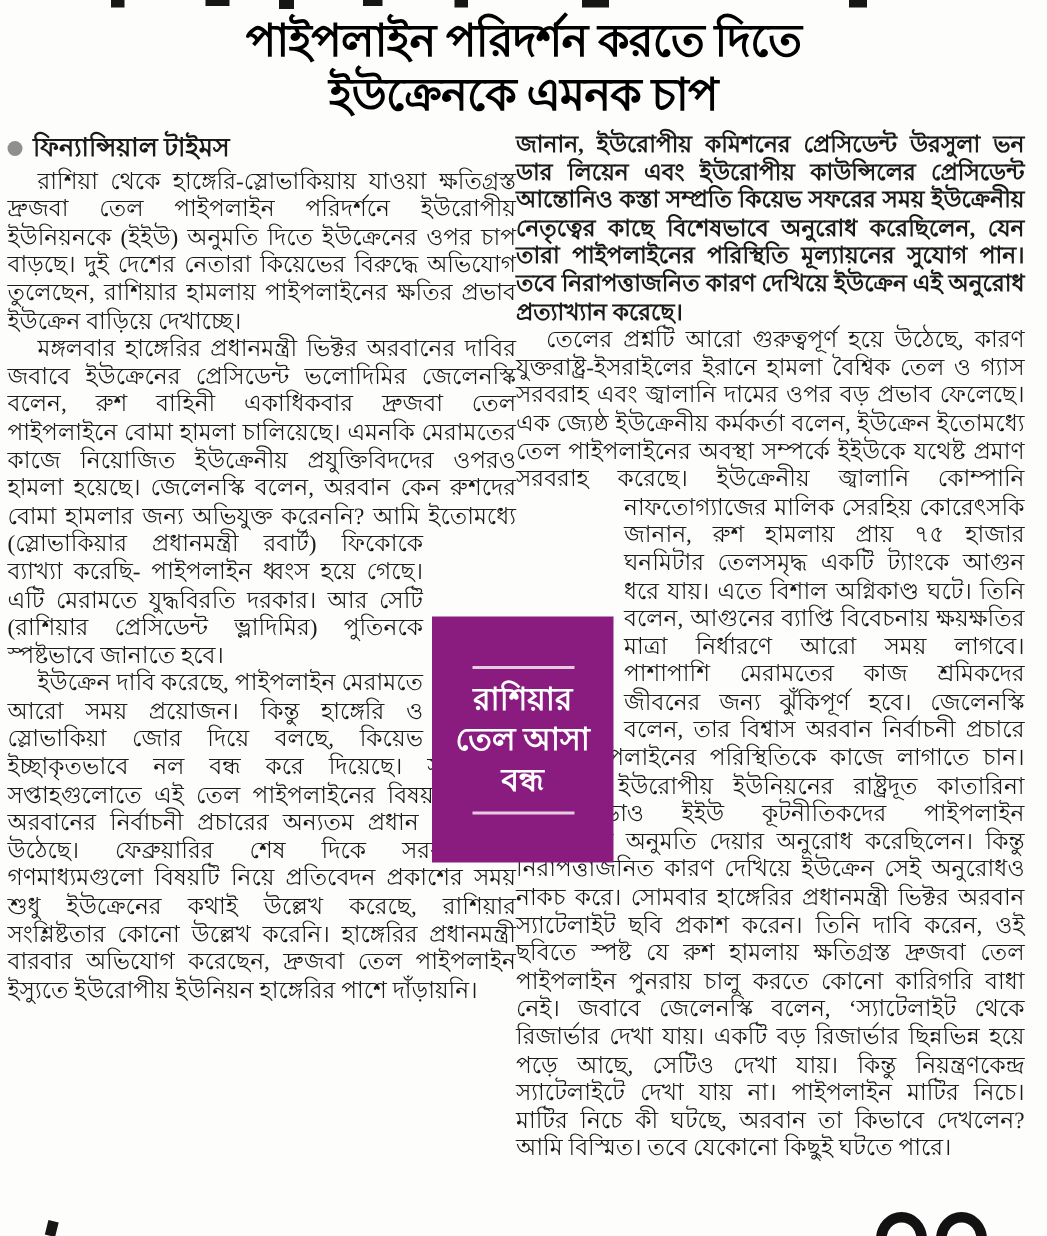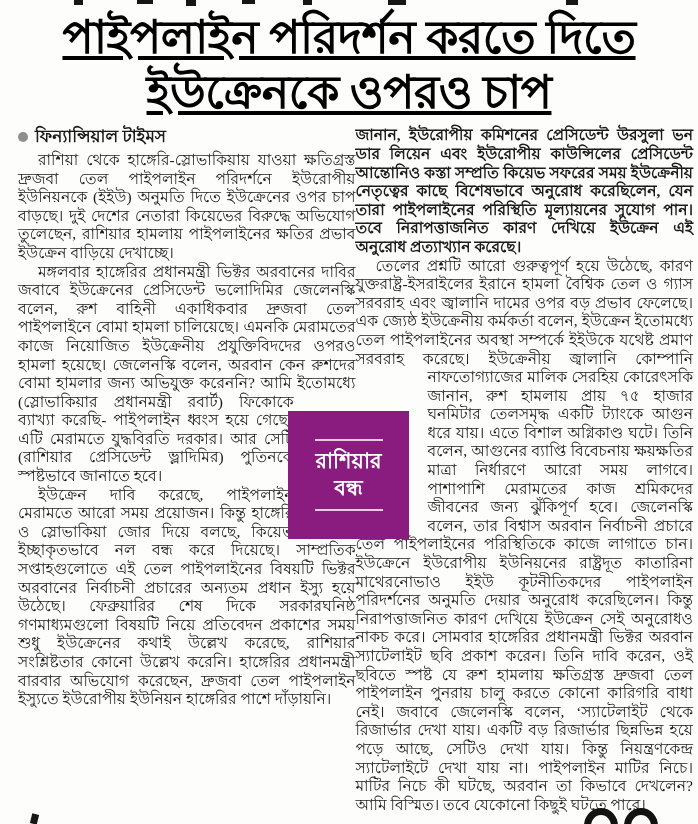--- a/index.html
+++ b/index.html
@@ -19,31 +19,30 @@
 
   
   .headline {
     padding-top: 10px;
     text-align: center;
     font-weight: bold;
     color: #000;
     line-height: 1.2;
   }
   .headline .hl-line {
-    font-size: 46px;
+    font-size: 30px;
     letter-spacing: -0.5px;
     white-space: nowrap;
-    text-decoration: underline;
   }
 
   
   .columns {
     display: flex;
     gap: 0;
-    padding: 6px 5px 0 18px;
+    padding: 6px 5px 0 5px;
   }
   .col {
     width: 339px;
     text-align: justify;
     font-size: 15.5px;
     line-height: 18.6px;
     color: #1b1b1b;
   }
   .col p { text-indent: 20px; }
   .col p.no-indent { text-indent: 0; font-weight: bold; }
@@ -70,21 +69,21 @@
   .lc-gap  { float: right; clear: right; width: 62px; height: 130px; }
   .rc-drop { float: left; width: 0; height: 250px; }
   .rc-gap  { float: left; clear: left; width: 72px; height: 156px; }
 
   
   .pull-box {
     position: absolute;
     left: 288px;
     top: 411px;
     width: 121px;
-    height: 128px;
+    height: 164px;
     background: #8a1c80;
     color: #ffffff;
     display: flex;
     flex-direction: column;
     justify-content: center;
     align-items: center;
     text-align: center;
     font-weight: bold;
     font-size: 21px;
     line-height: 27px;
@@ -117,21 +116,21 @@
   <div class="frag" style="left:74px;  top:0; width:9px;  height:5px;"></div>
   <div class="frag" style="left:137px; top:0; width:16px; height:4px;"></div>
   <div class="frag" style="left:186px; top:0; width:10px; height:6px;"></div>
   <div class="frag" style="left:242px; top:0; width:13px; height:4px;"></div>
   <div class="frag" style="left:303px; top:0; width:9px;  height:5px;"></div>
   <div class="frag" style="left:388px; top:0; width:18px; height:5px;"></div>
   <div class="frag" style="left:566px; top:0; width:12px; height:5px;"></div>
 
   <div class="headline">
     <div class="hl-line">পাইপলাইন পরিদর্শন করতে দিতে</div>
-    <div class="hl-line">ইউক্রেনকে ওপরও চাপ</div>
+    <div class="hl-line">ইউক্রেনকে এমনক চাপ</div>
   </div>
 
   <div class="columns">
 
     <div class="col">
       <div class="byline">
         <span class="bullet"></span><span>ফিন্যান্সিয়াল টাইমস</span>
       </div>
       <div class="lc-drop"></div>
       <div class="lc-gap"></div>
@@ -145,20 +144,21 @@
       <div class="rc-gap"></div>
       <p class="no-indent">জানান, ইউরোপীয় কমিশনের প্রেসিডেন্ট উরসুলা ভন ডার লিয়েন এবং ইউরোপীয় কাউন্সিলের প্রেসিডেন্ট আন্তোনিও কস্তা সম্প্রতি কিয়েভ সফরের সময় ইউক্রেনীয় নেতৃত্বের কাছে বিশেষভাবে অনুরোধ করেছিলেন, যেন তারা পাইপলাইনের পরিস্থিতি মূল্যায়নের সুযোগ পান। তবে নিরাপত্তাজনিত কারণ দেখিয়ে ইউক্রেন এই অনুরোধ প্রত্যাখ্যান করেছে।</p>
       <p>তেলের প্রশ্নটি আরো গুরুত্বপূর্ণ হয়ে উঠেছে, কারণ যুক্তরাষ্ট্র-ইসরাইলের ইরানে হামলা বৈশ্বিক তেল ও গ্যাস সরবরাহ এবং জ্বালানি দামের ওপর বড় প্রভাব ফেলেছে। এক জ্যেষ্ঠ ইউক্রেনীয় কর্মকর্তা বলেন, ইউক্রেন ইতোমধ্যে তেল পাইপলাইনের অবস্থা সম্পর্কে ইইউকে যথেষ্ট প্রমাণ সরবরাহ করেছে। ইউক্রেনীয় জ্বালানি কোম্পানি নাফতোগ্যাজের মালিক সেরহিয় কোরেৎসকি জানান, রুশ হামলায় প্রায় ৭৫ হাজার ঘনমিটার তেলসমৃদ্ধ একটি ট্যাংকে আগুন ধরে যায়। এতে বিশাল অগ্নিকাণ্ড ঘটে। তিনি বলেন, আগুনের ব্যাপ্তি বিবেচনায় ক্ষয়ক্ষতির মাত্রা নির্ধারণে আরো সময় লাগবে। পাশাপাশি মেরামতের কাজ শ্রমিকদের জীবনের জন্য ঝুঁকিপূর্ণ হবে। জেলেনস্কি বলেন, তার বিশ্বাস অরবান নির্বাচনী প্রচারে তেল পাইপলাইনের পরিস্থিতিকে কাজে লাগাতে চান। ইউক্রেনে ইউরোপীয় ইউনিয়নের রাষ্ট্রদূত কাতারিনা মাথেরনোভাও ইইউ কূটনীতিকদের পাইপলাইন পরিদর্শনের অনুমতি দেয়ার অনুরোধ করেছিলেন। কিন্তু নিরাপত্তাজনিত কারণ দেখিয়ে ইউক্রেন সেই অনুরোধও নাকচ করে। সোমবার হাঙ্গেরির প্রধানমন্ত্রী ভিক্টর অরবান স্যাটেলাইট ছবি প্রকাশ করেন। তিনি দাবি করেন, ওই ছবিতে স্পষ্ট যে রুশ হামলায় ক্ষতিগ্রস্ত দ্রুজবা তেল পাইপলাইন পুনরায় চালু করতে কোনো কারিগরি বাধা নেই। জবাবে জেলেনস্কি বলেন, ‘স্যাটেলাইট থেকে রিজার্ভার দেখা যায়। একটি বড় রিজার্ভার ছিন্নভিন্ন হয়ে পড়ে আছে, সেটিও দেখা যায়। কিন্তু নিয়ন্ত্রণকেন্দ্র স্যাটেলাইটে দেখা যায় না। পাইপলাইন মাটির নিচে। মাটির নিচে কী ঘটছে, অরবান তা কিভাবে দেখলেন? আমি বিস্মিত। তবে যেকোনো কিছুই ঘটতে পারে।</p>
     </div>
 
   </div>
 
   <div class="pull-box" style="background: rgb(138, 28, 128); color: rgb(255, 255, 255);">
     <div class="pq-rule top" style="background: rgb(233, 201, 226);"></div>
     <div class="pq-line">রাশিয়ার</div>
+    <div class="pq-line">তেল আসা</div>
     <div class="pq-line">বন্ধ</div>
     <div class="pq-rule bottom" style="background: rgb(233, 201, 226);"></div>
   </div>
 
   <div class="frag" style="left:31px; top:814px; width:7px; height:10px; transform:rotate(14deg);"></div>
   <div class="arc" style="left:584px;"></div>
   <div class="arc" style="left:624px;"></div>
 
 </div>
 

